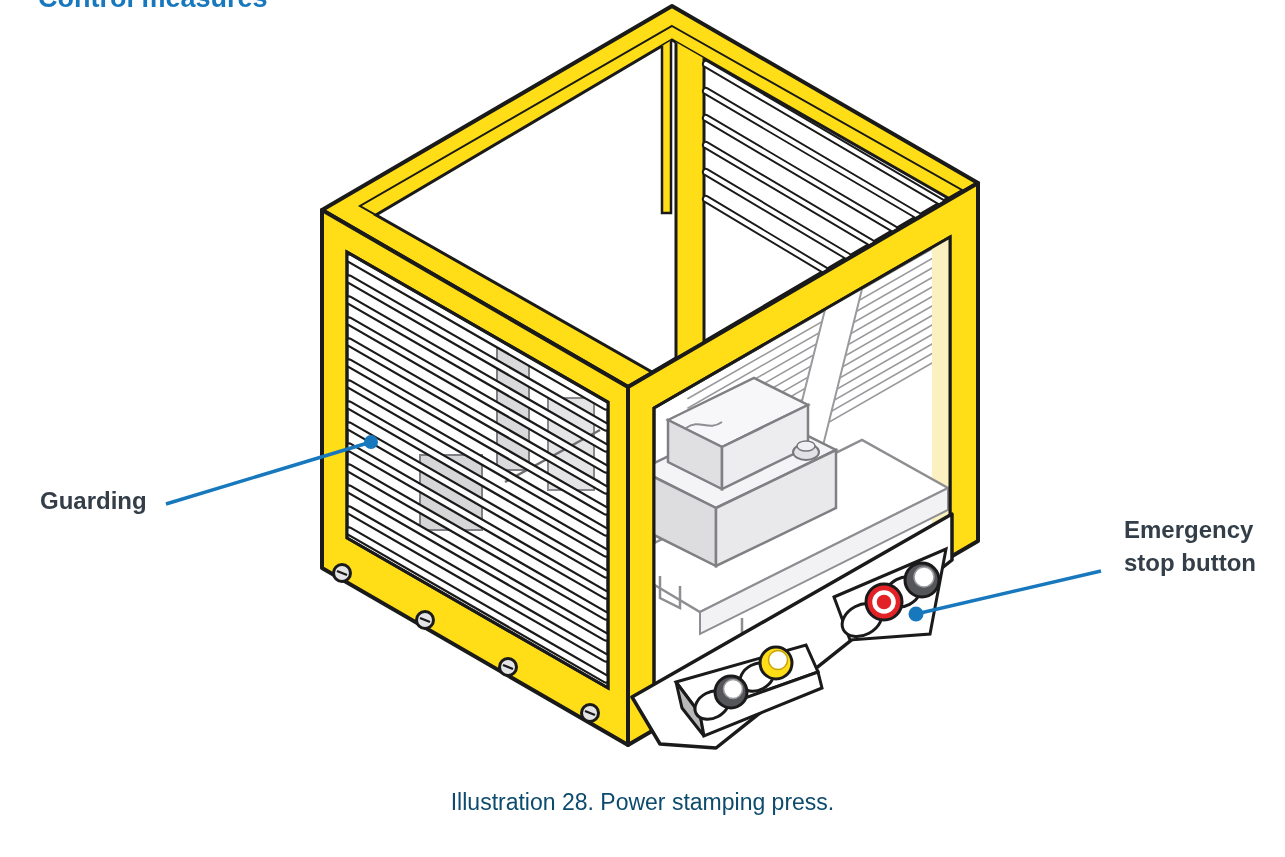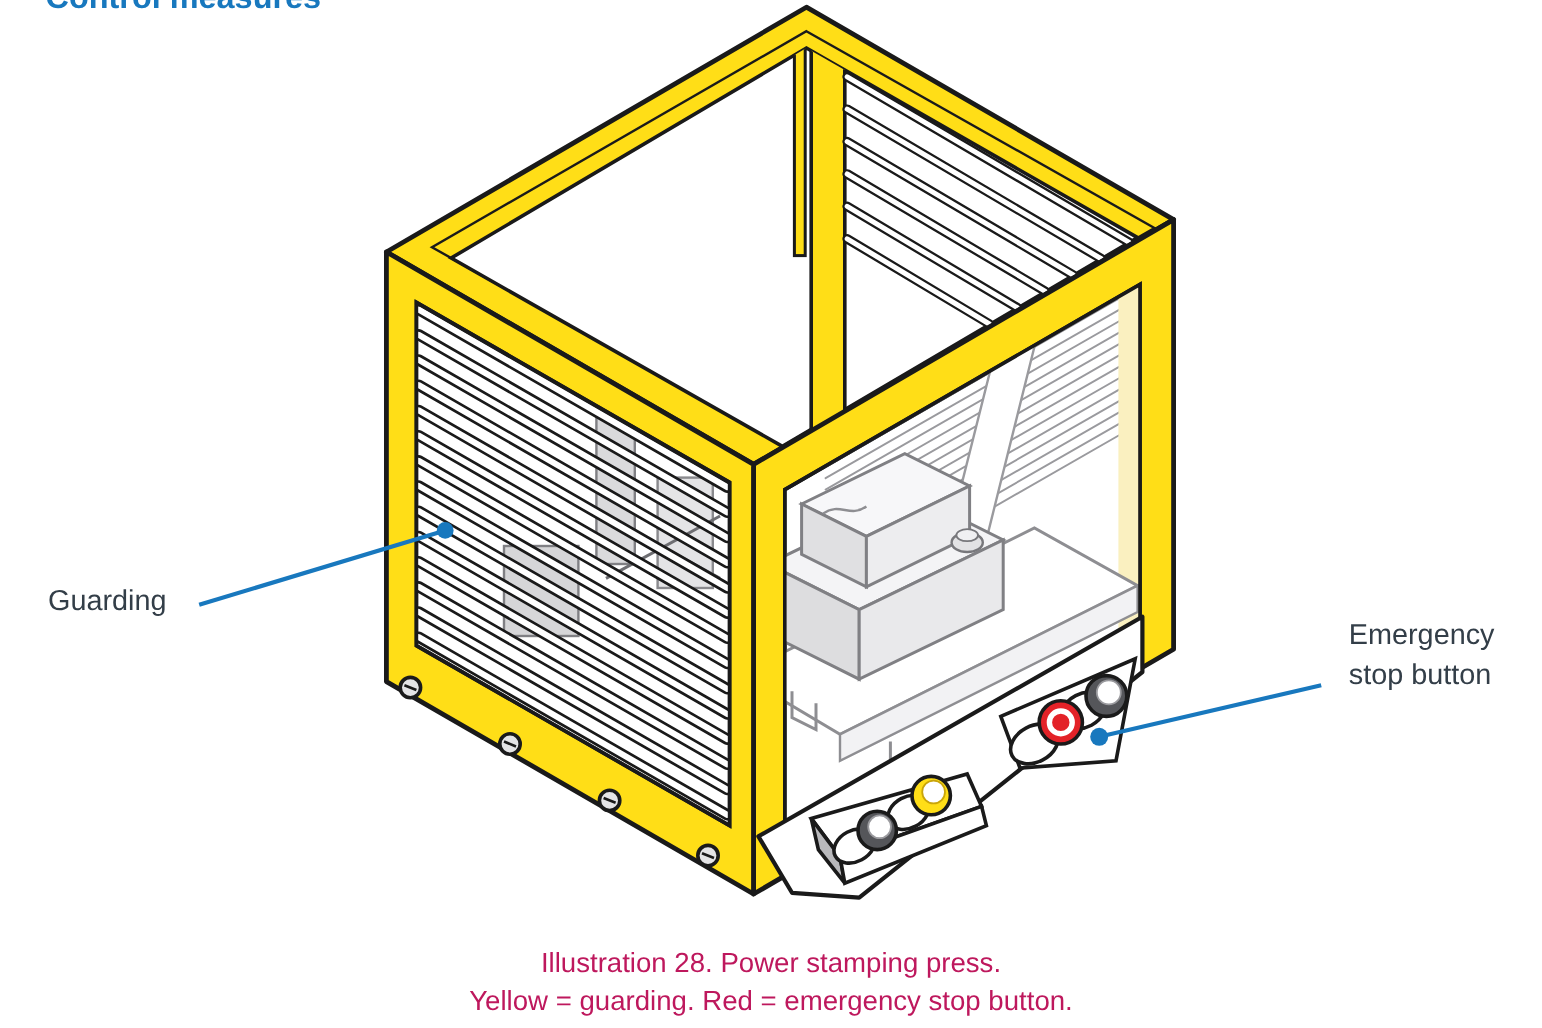--- a/index.html
+++ b/index.html
@@ -5,27 +5,27 @@
   html,body{margin:0;padding:0;}
   body{
     width:1285px;height:857px;position:relative;overflow:hidden;
     background:#ffffff;font-family:"Liberation Sans", sans-serif;
   }
   .page-title{
     position:absolute;left:38px;top:-17px;margin:0;
     font-size:27px;font-weight:bold;color:#1878BE;white-space:nowrap;
   }
   .fig-label{
-    position:absolute;color:#333E48;font-size:24px;line-height:33px;
+    position:absolute;color:#333E48;font-size:24px;line-height:33px;font-weight:bold;
   }
   #label-guarding{left:40px;top:484px;}
   #label-estop{left:1124px;top:513px;width:150px;}
   .caption{
     position:absolute;left:0;right:0;top:786px;text-align:center;
-    color:#be185d;font-size:23px;line-height:32px;
+    color:#0c4a6e;font-size:23px;line-height:32px;
   }
   svg{position:absolute;left:0;top:0;}
 </style>
 </head>
 <body>
 
 <h1 class="page-title">Control measures</h1>
 
 <svg width="1285" height="857" viewBox="0 0 1285 857">
   <defs>
@@ -236,14 +236,13 @@
     <line x1="916" y1="614" x2="1101" y2="571" stroke="#1878BE" stroke-width="3.5"></line>
     <circle cx="916" cy="614" r="7.5" fill="#1878BE"></circle>
   </g>
 </svg>
 
 <div class="fig-label" id="label-guarding">Guarding</div>
 <div class="fig-label" id="label-estop">Emergency stop button</div>
 
 <div class="caption">
   <div>Illustration 28. Power stamping press.</div>
-  <div>Yellow = guarding. Red = emergency stop button.</div>
 </div>
 
 </body></html>

